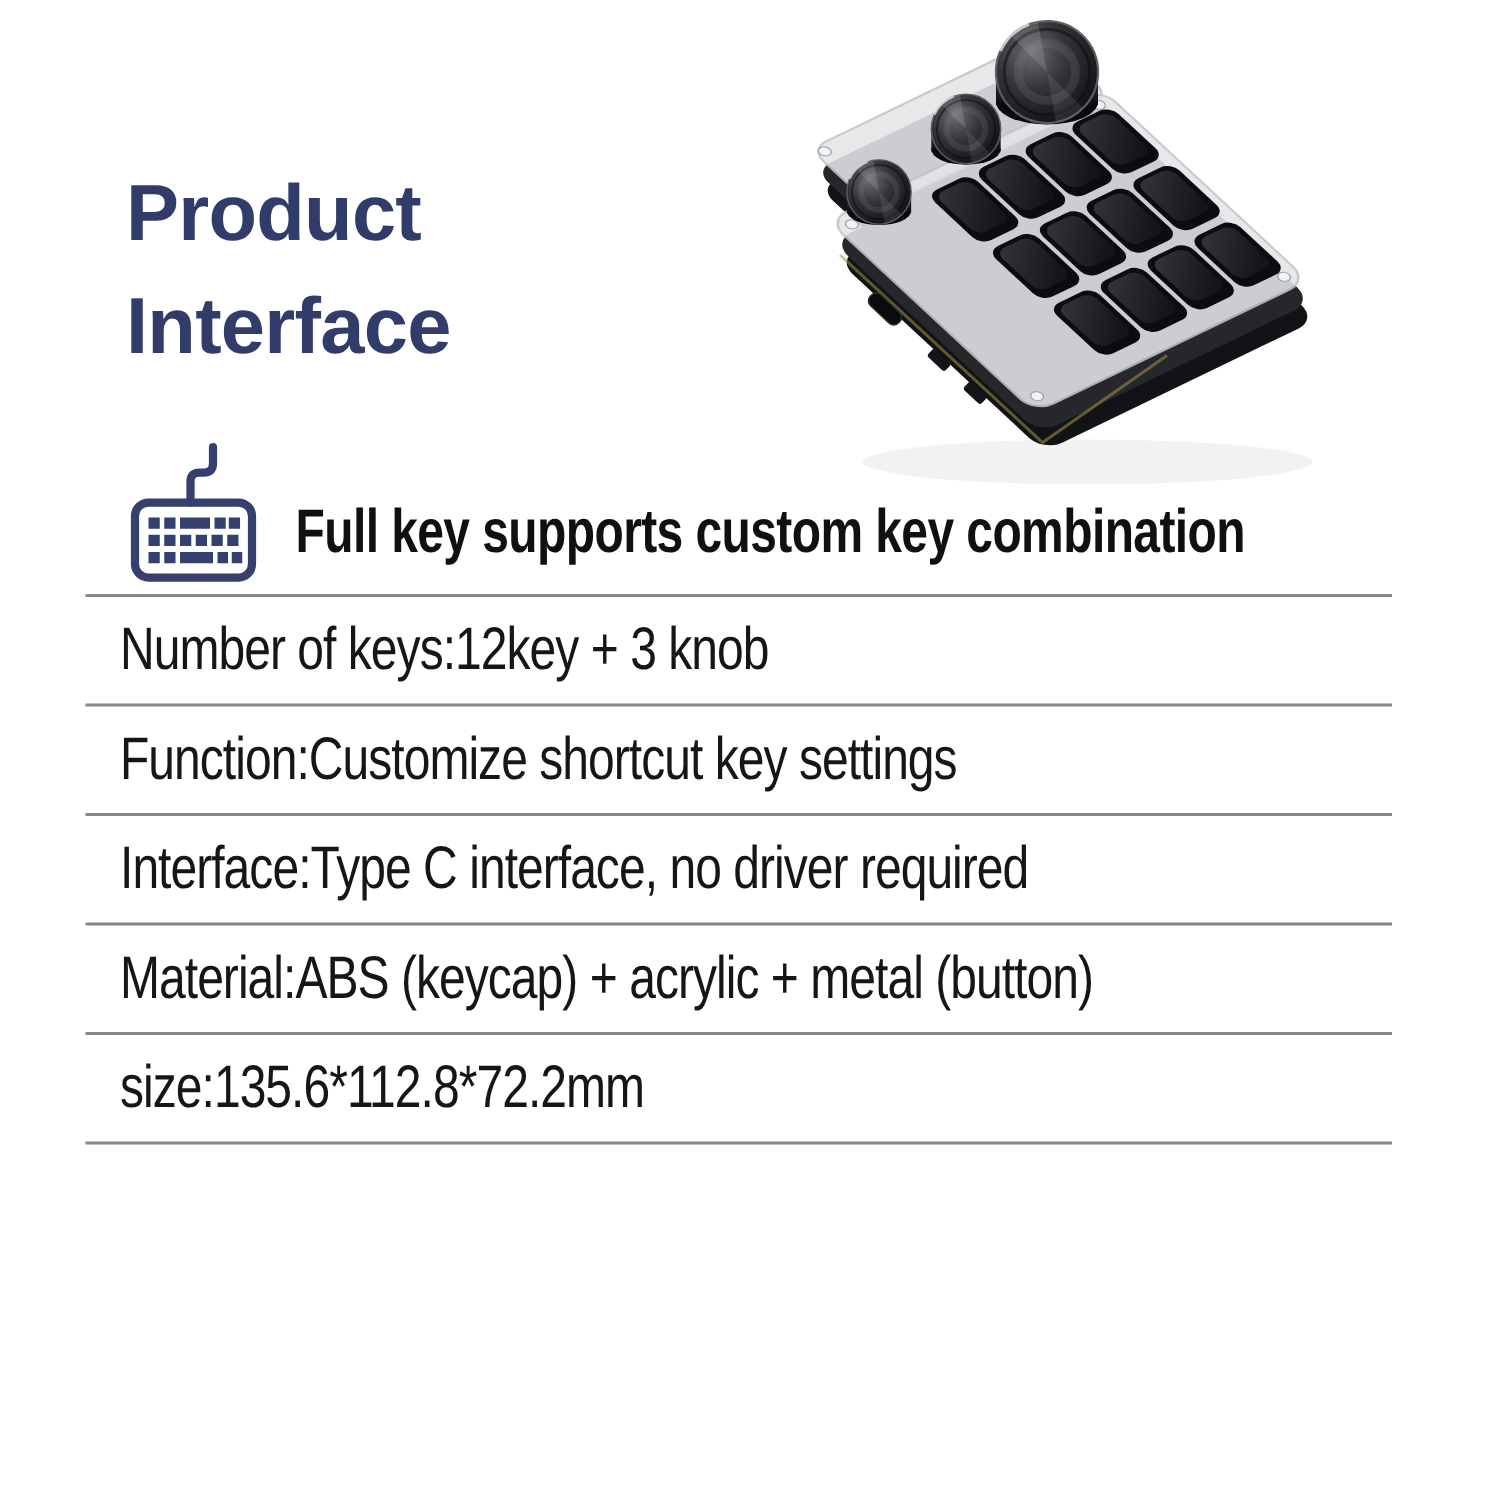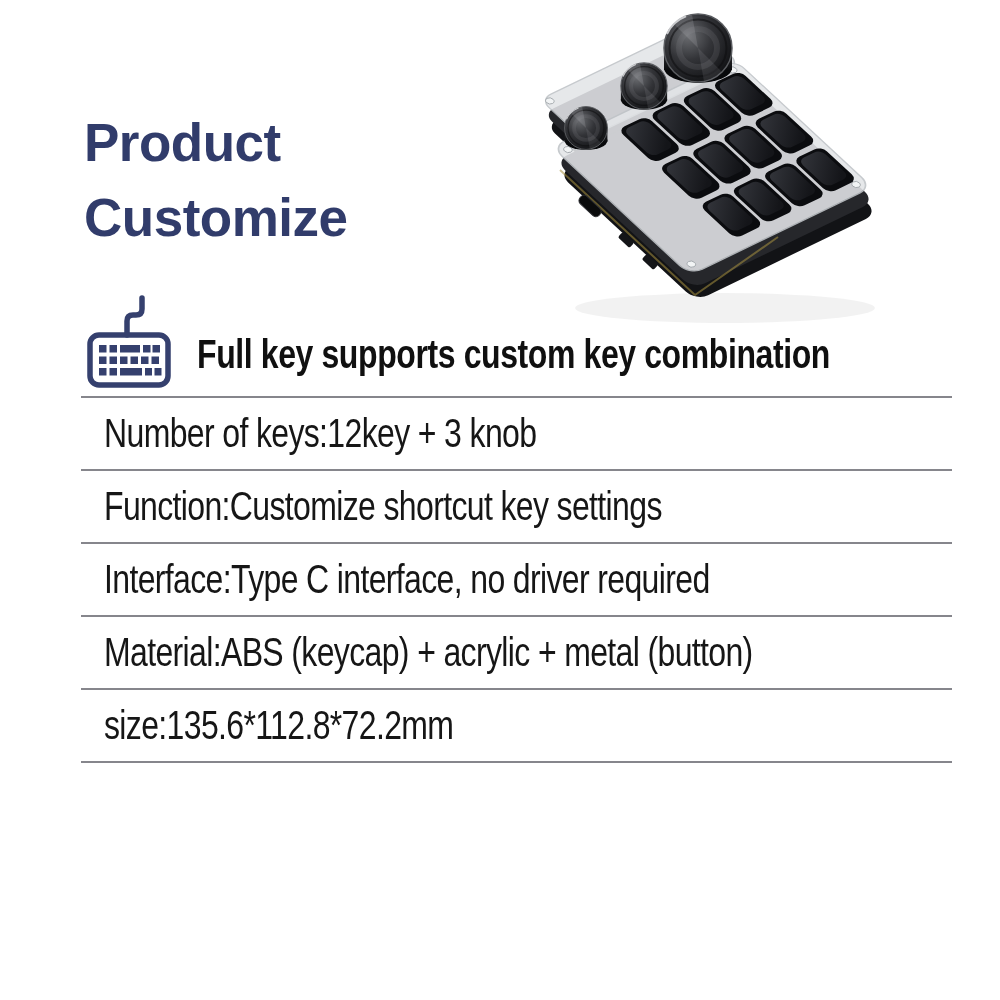--- a/index.html
+++ b/index.html
@@ -14,34 +14,34 @@
   
   .product{position:absolute;left:520px;top:0px;width:400px;height:330px;}
 
   
   .kb-icon{position:absolute;left:86px;top:295px;}
   .headline{position:absolute;left:197px;top:331px;font-size:41px;font-weight:bold;
             color:#101010;white-space:nowrap;display:inline-block;
             transform:scaleX(0.78);transform-origin:0 50%;letter-spacing:-0.5px;}
 
   
-  .specs{position:absolute;left:81px;top:396px;width:871px;border-top:2px solid #86868c;}
+  .specs{position:absolute;left:57px;top:396px;width:871px;border-top:2px solid #86868c;}
   .spec-row{height:71px;border-bottom:2px solid #86868c;display:flex;align-items:center;
             padding-left:23px;}
   .spec-text{font-size:40px;color:#161616;white-space:nowrap;display:inline-block;
              transform:scaleX(0.80);transform-origin:0 55%;letter-spacing:-0.8px;}
 </style>
 </head>
 <body>
 
 <div class="page">
 
   <div class="title">
     <span>Product</span>
-    <span>Customize</span>
+    <span>Interface</span>
   </div>
 
   <svg class="product" viewBox="0 0 400 330" width="400" height="330" aria-hidden="true">
     <defs>
       <linearGradient id="knobSide" x1="0" y1="0" x2="0" y2="1">
         <stop offset="0" stop-color="#3a3b3f"></stop>
           <stop offset="1" stop-color="#0a0b0d"></stop>
       </linearGradient>
       <radialGradient id="knobTop" cx="35%" cy="32%" r="78%">
         <stop offset="0" stop-color="#6a6c70"></stop>

